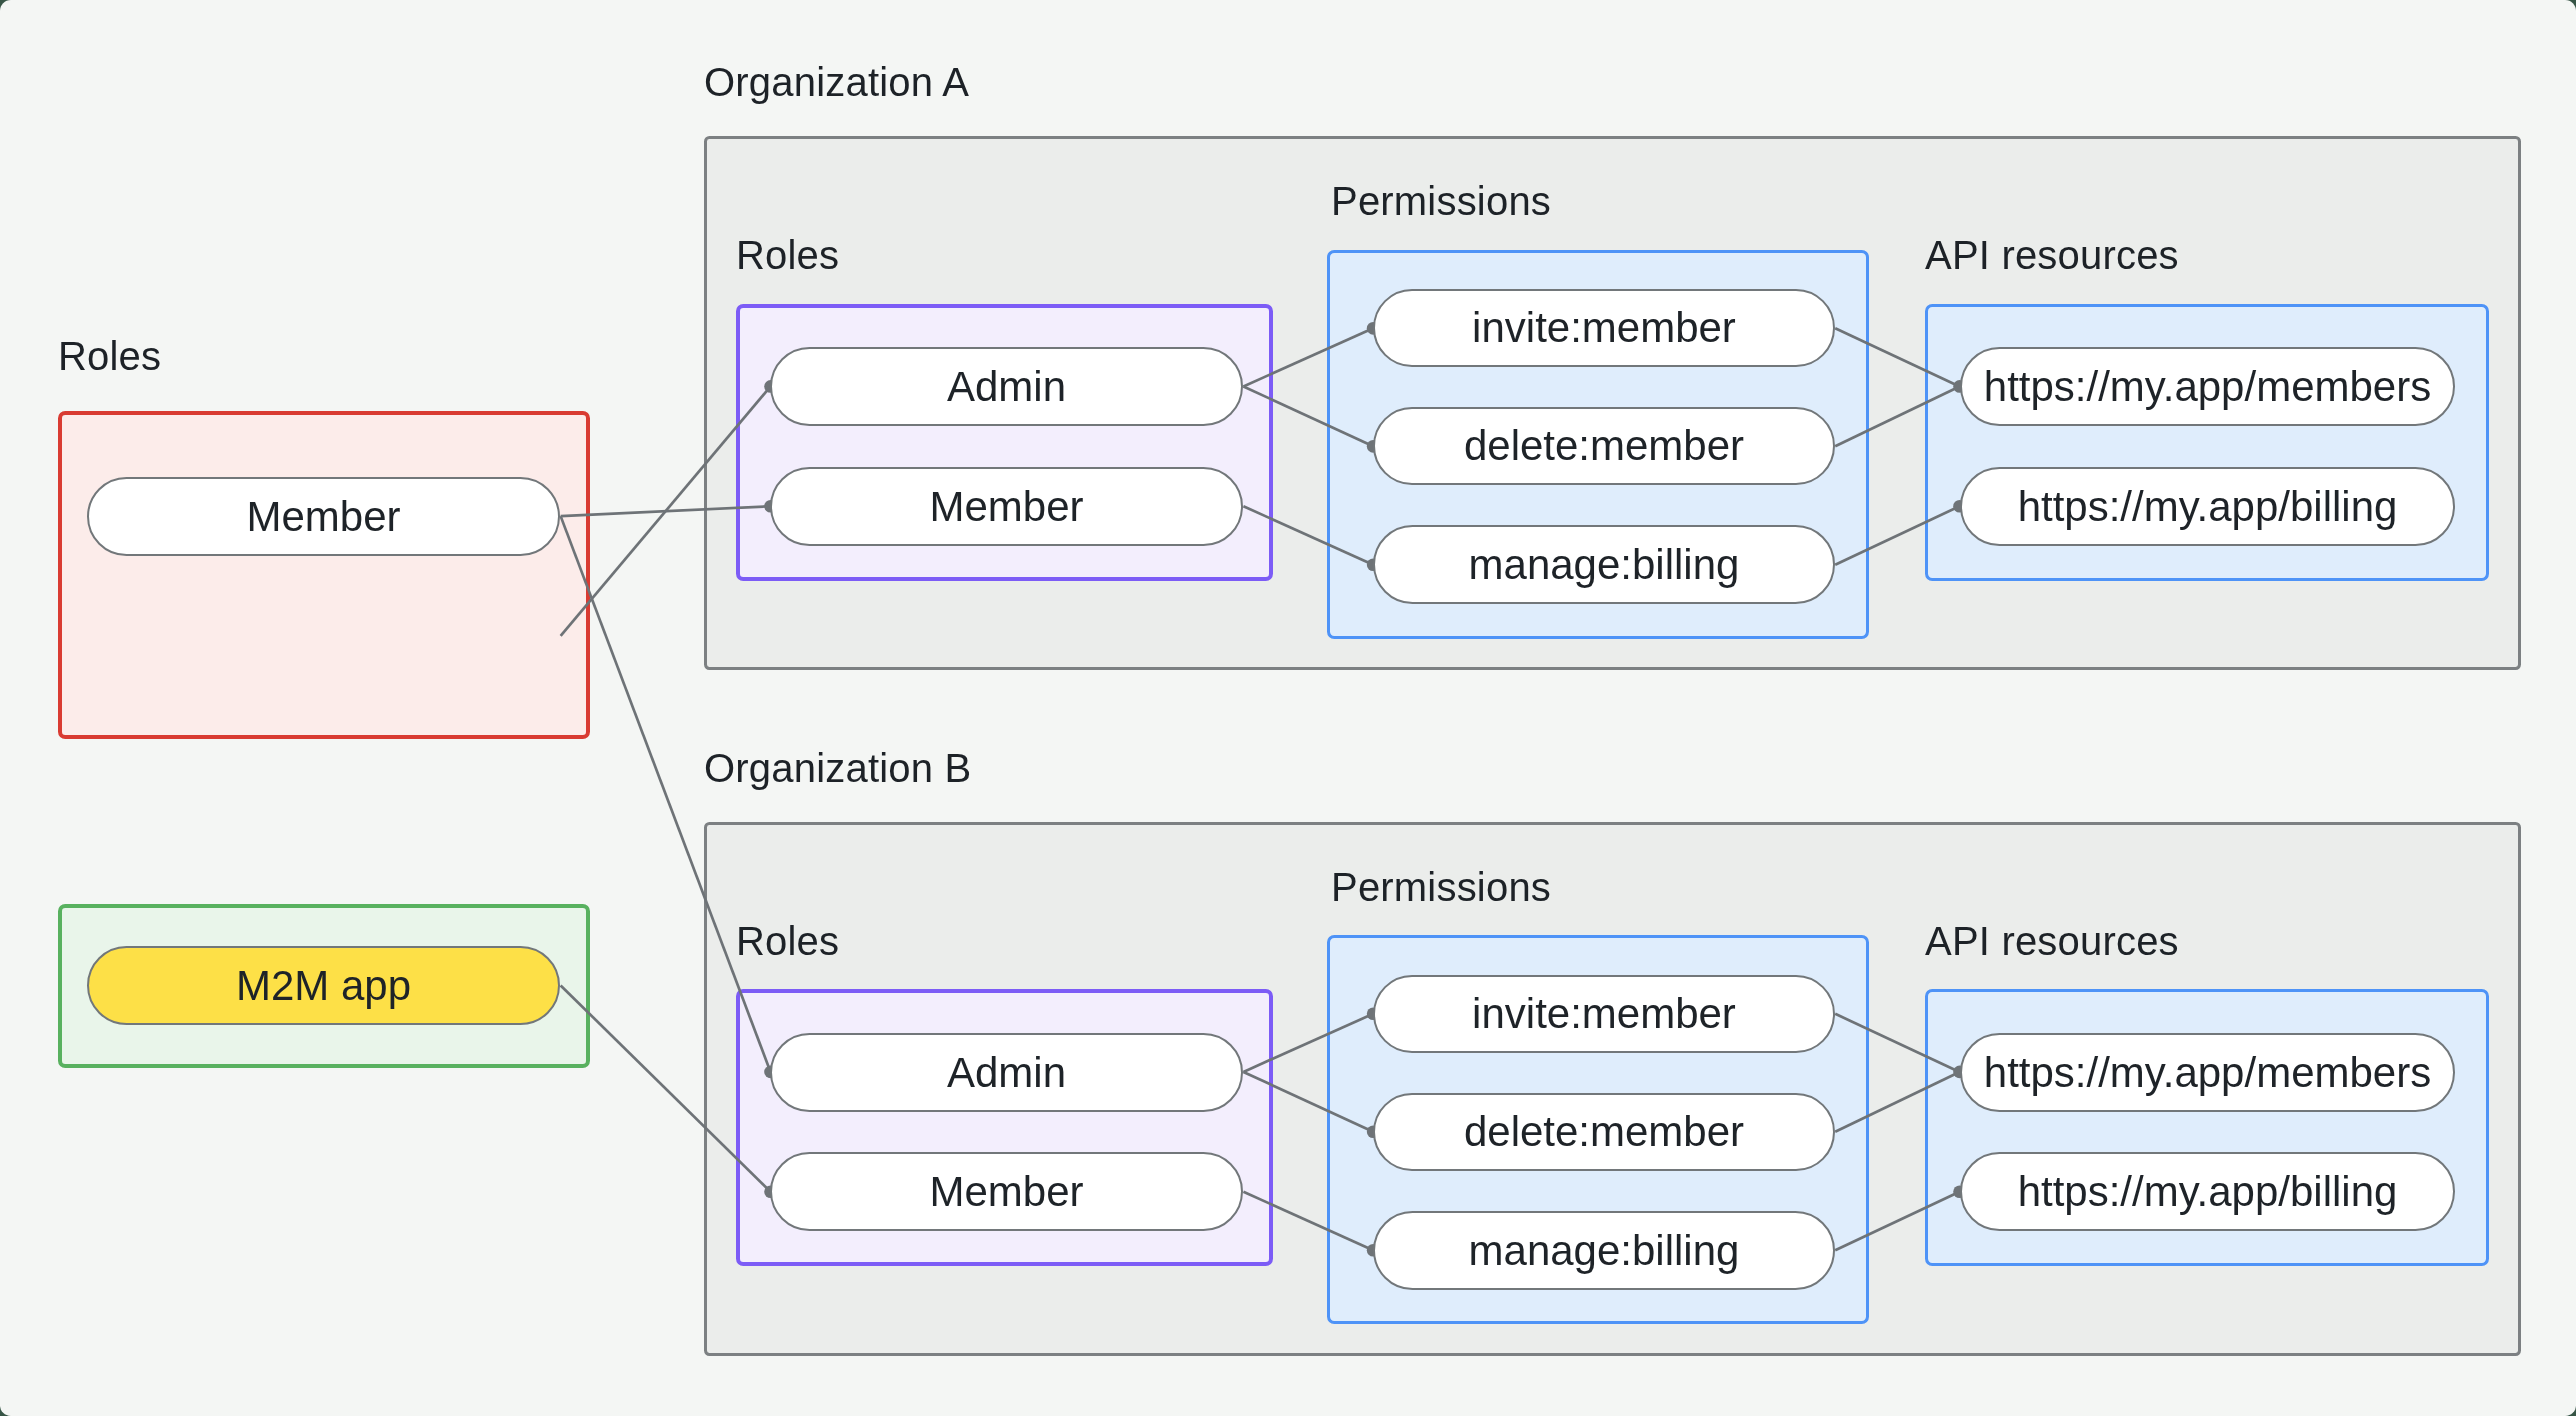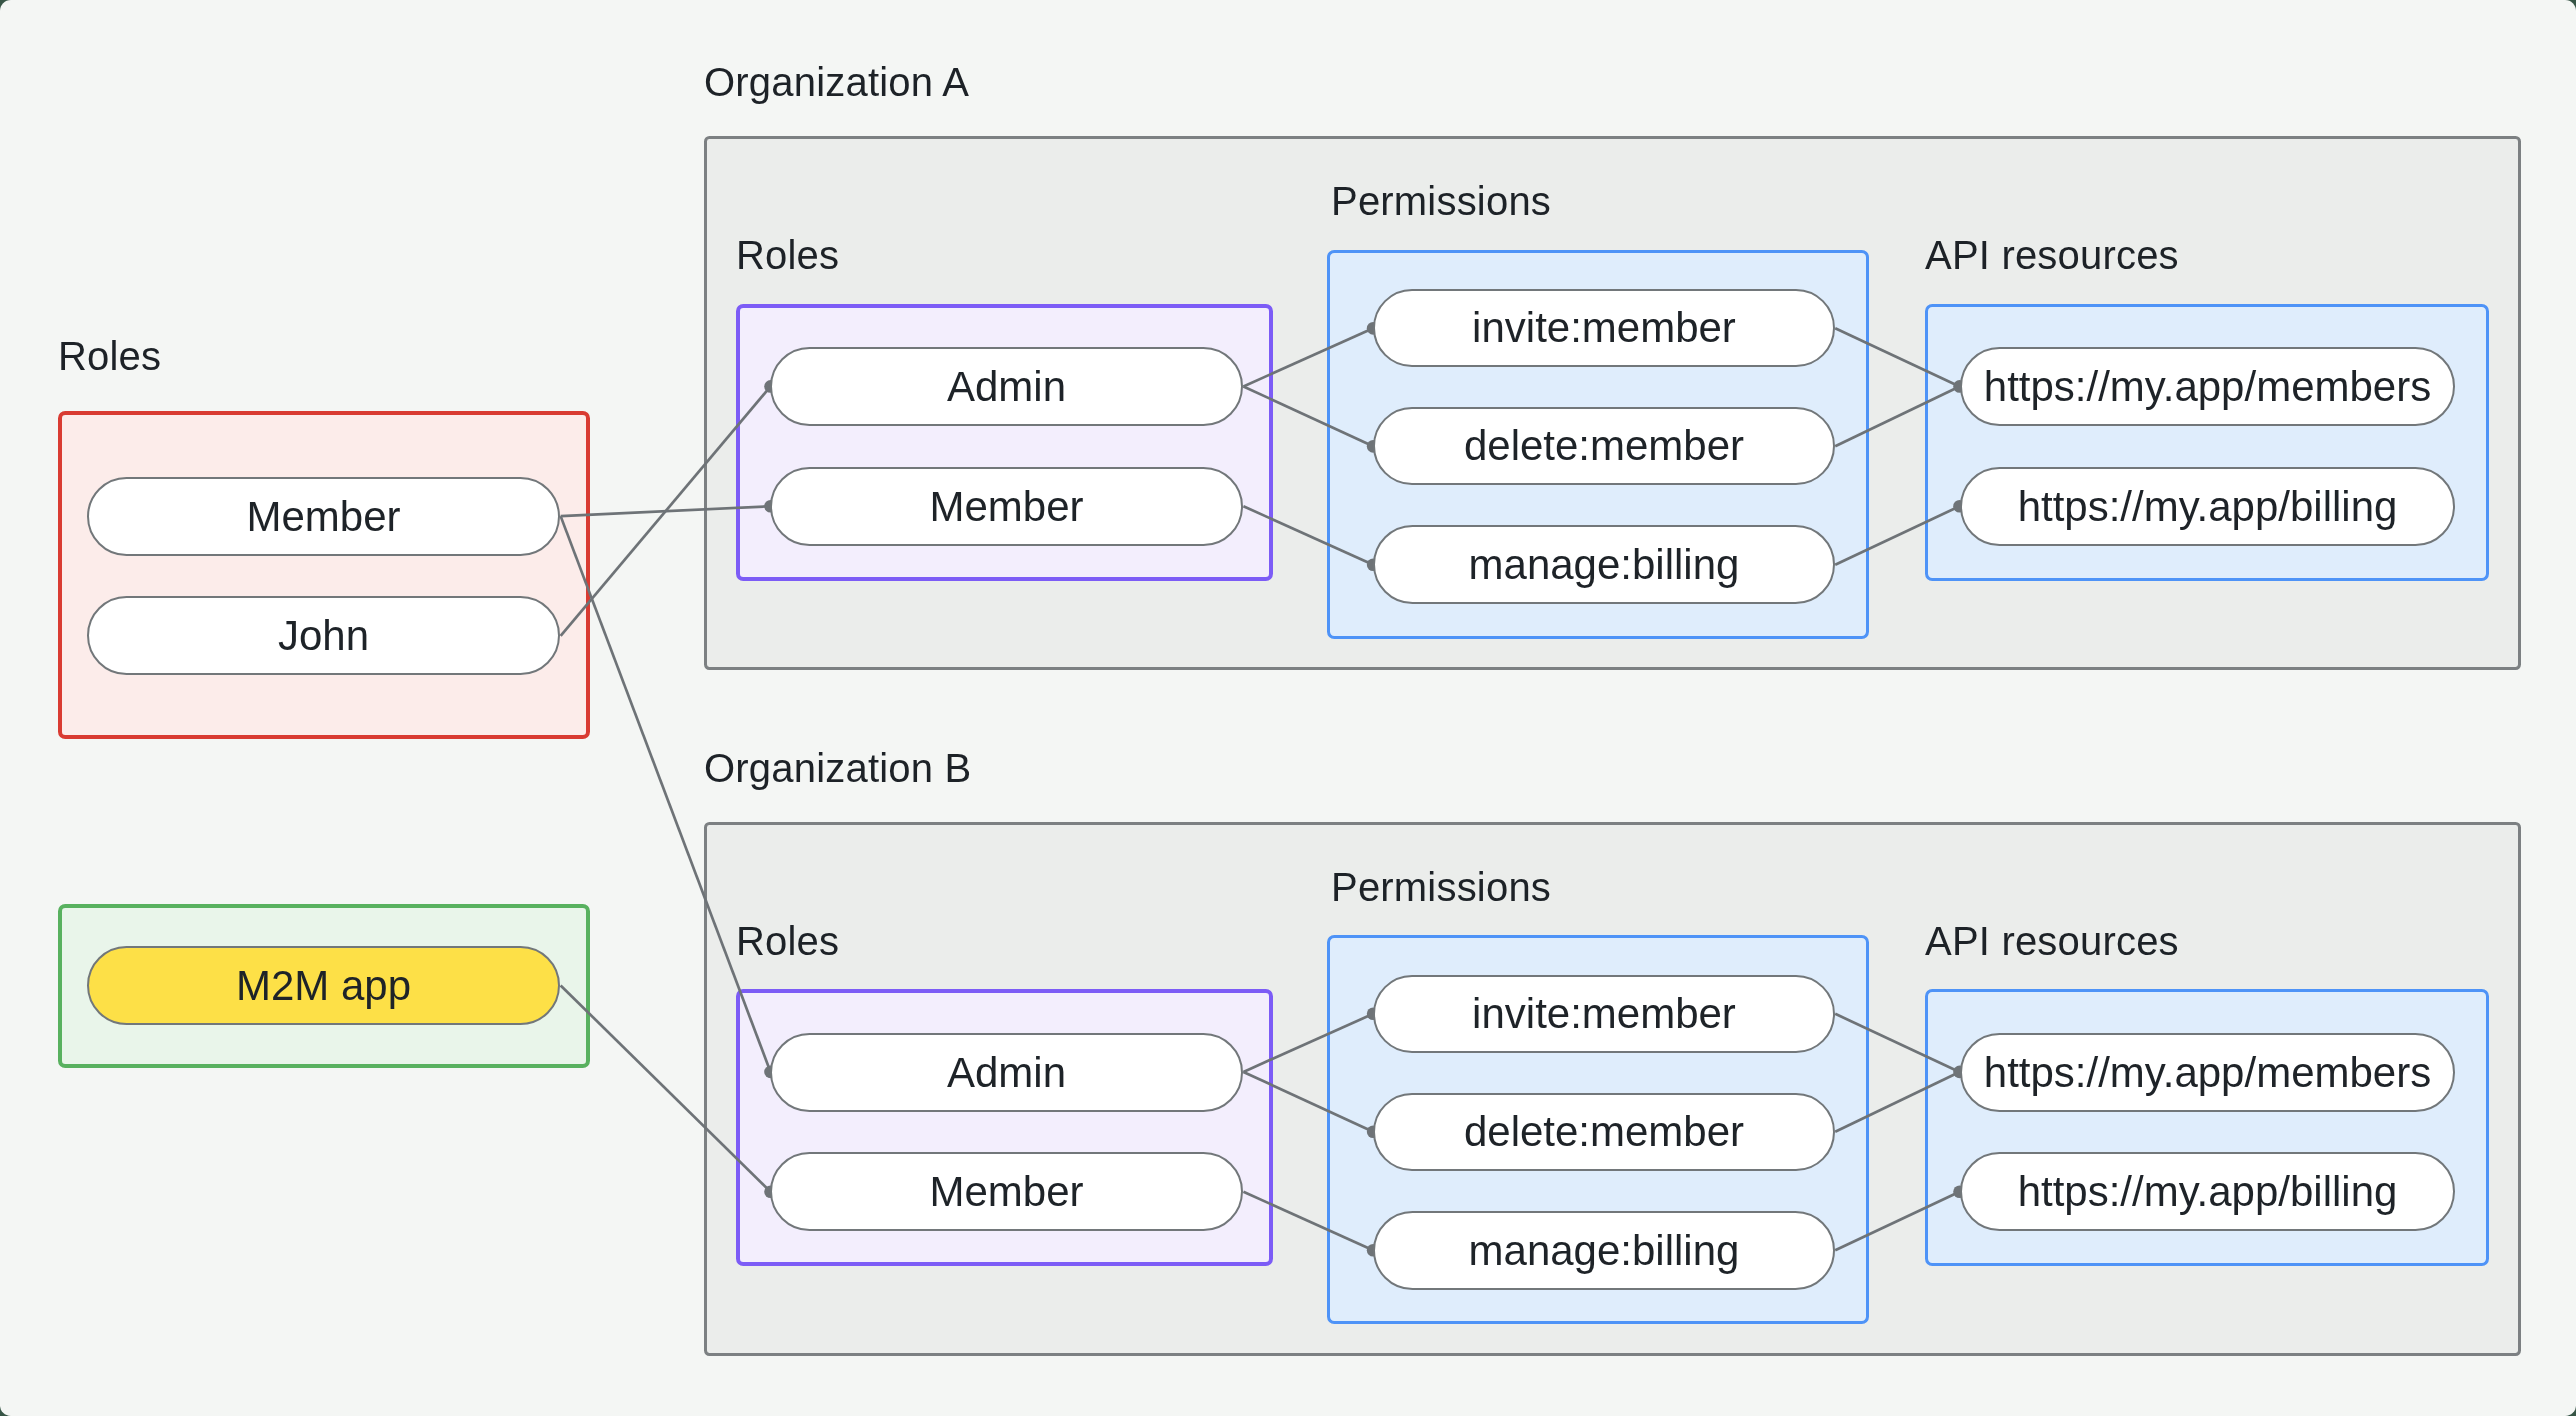--- a/index.html
+++ b/index.html
@@ -87,21 +87,20 @@
       <circle cx="1524" cy="627" r="7" fill="#6e7377"></circle>
       <circle cx="2175" cy="429" r="7" fill="#6e7377"></circle>
       <circle cx="2175" cy="562" r="7" fill="#6e7377"></circle>
       <circle cx="1524" cy="1125.5" r="7" fill="#6e7377"></circle>
       <circle cx="1524" cy="1256.5" r="7" fill="#6e7377"></circle>
       <circle cx="1524" cy="1388" r="7" fill="#6e7377"></circle>
       <circle cx="2175" cy="1190" r="7" fill="#6e7377"></circle>
       <circle cx="2175" cy="1323" r="7" fill="#6e7377"></circle>
     </svg>
     <div class="pill" style="left: 87px; top: 477px; width: 473px; height: 79px; background: rgb(255, 255, 255); border: 2.7px solid rgb(114, 119, 122); color: rgb(30, 35, 40);">Member</div>
-    <div class="pill" style="left: 87px; top: 596px; width: 473px; height: 79px; background: rgb(255, 255, 255); border: 2.7px solid rgb(114, 119, 122); color: rgb(30, 35, 40);">John</div>
     <div class="pill" style="left: 87px; top: 946px; width: 473px; height: 79px; background: #fde047; border: 2.7px solid rgb(114, 119, 122); color: rgb(30, 35, 40);">M2M app</div>
     <div class="pill" style="left: 770px; top: 347px; width: 473px; height: 79px; background: rgb(255, 255, 255); border: 2.7px solid rgb(114, 119, 122); color: rgb(30, 35, 40);">Admin</div>
     <div class="pill" style="left: 770px; top: 467px; width: 473px; height: 79px; background: rgb(255, 255, 255); border: 2.7px solid rgb(114, 119, 122); color: rgb(30, 35, 40);">Member</div>
     <div class="pill" style="left: 1373px; top: 289px; width: 462px; height: 78px; background: rgb(255, 255, 255); border: 2.7px solid rgb(114, 119, 122); color: rgb(30, 35, 40);">invite:member</div>
     <div class="pill" style="left: 1373px; top: 407px; width: 462px; height: 78px; background: rgb(255, 255, 255); border: 2.7px solid rgb(114, 119, 122); color: rgb(30, 35, 40);">delete:member</div>
     <div class="pill" style="left: 1373px; top: 525px; width: 462px; height: 79px; background: rgb(255, 255, 255); border: 2.7px solid rgb(114, 119, 122); color: rgb(30, 35, 40);">manage:billing</div>
     <div class="pill" style="left: 1960px; top: 347px; width: 495px; height: 79px; background: rgb(255, 255, 255); border: 2.7px solid rgb(114, 119, 122); color: rgb(30, 35, 40);">https://my.app/members</div>
     <div class="pill" style="left: 1960px; top: 467px; width: 495px; height: 79px; background: rgb(255, 255, 255); border: 2.7px solid rgb(114, 119, 122); color: rgb(30, 35, 40);">https://my.app/billing</div>
     <div class="pill" style="left: 770px; top: 1033px; width: 473px; height: 79px; background: rgb(255, 255, 255); border: 2.7px solid rgb(114, 119, 122); color: rgb(30, 35, 40);">Admin</div>
     <div class="pill" style="left: 770px; top: 1152px; width: 473px; height: 79px; background: rgb(255, 255, 255); border: 2.7px solid rgb(114, 119, 122); color: rgb(30, 35, 40);">Member</div>

